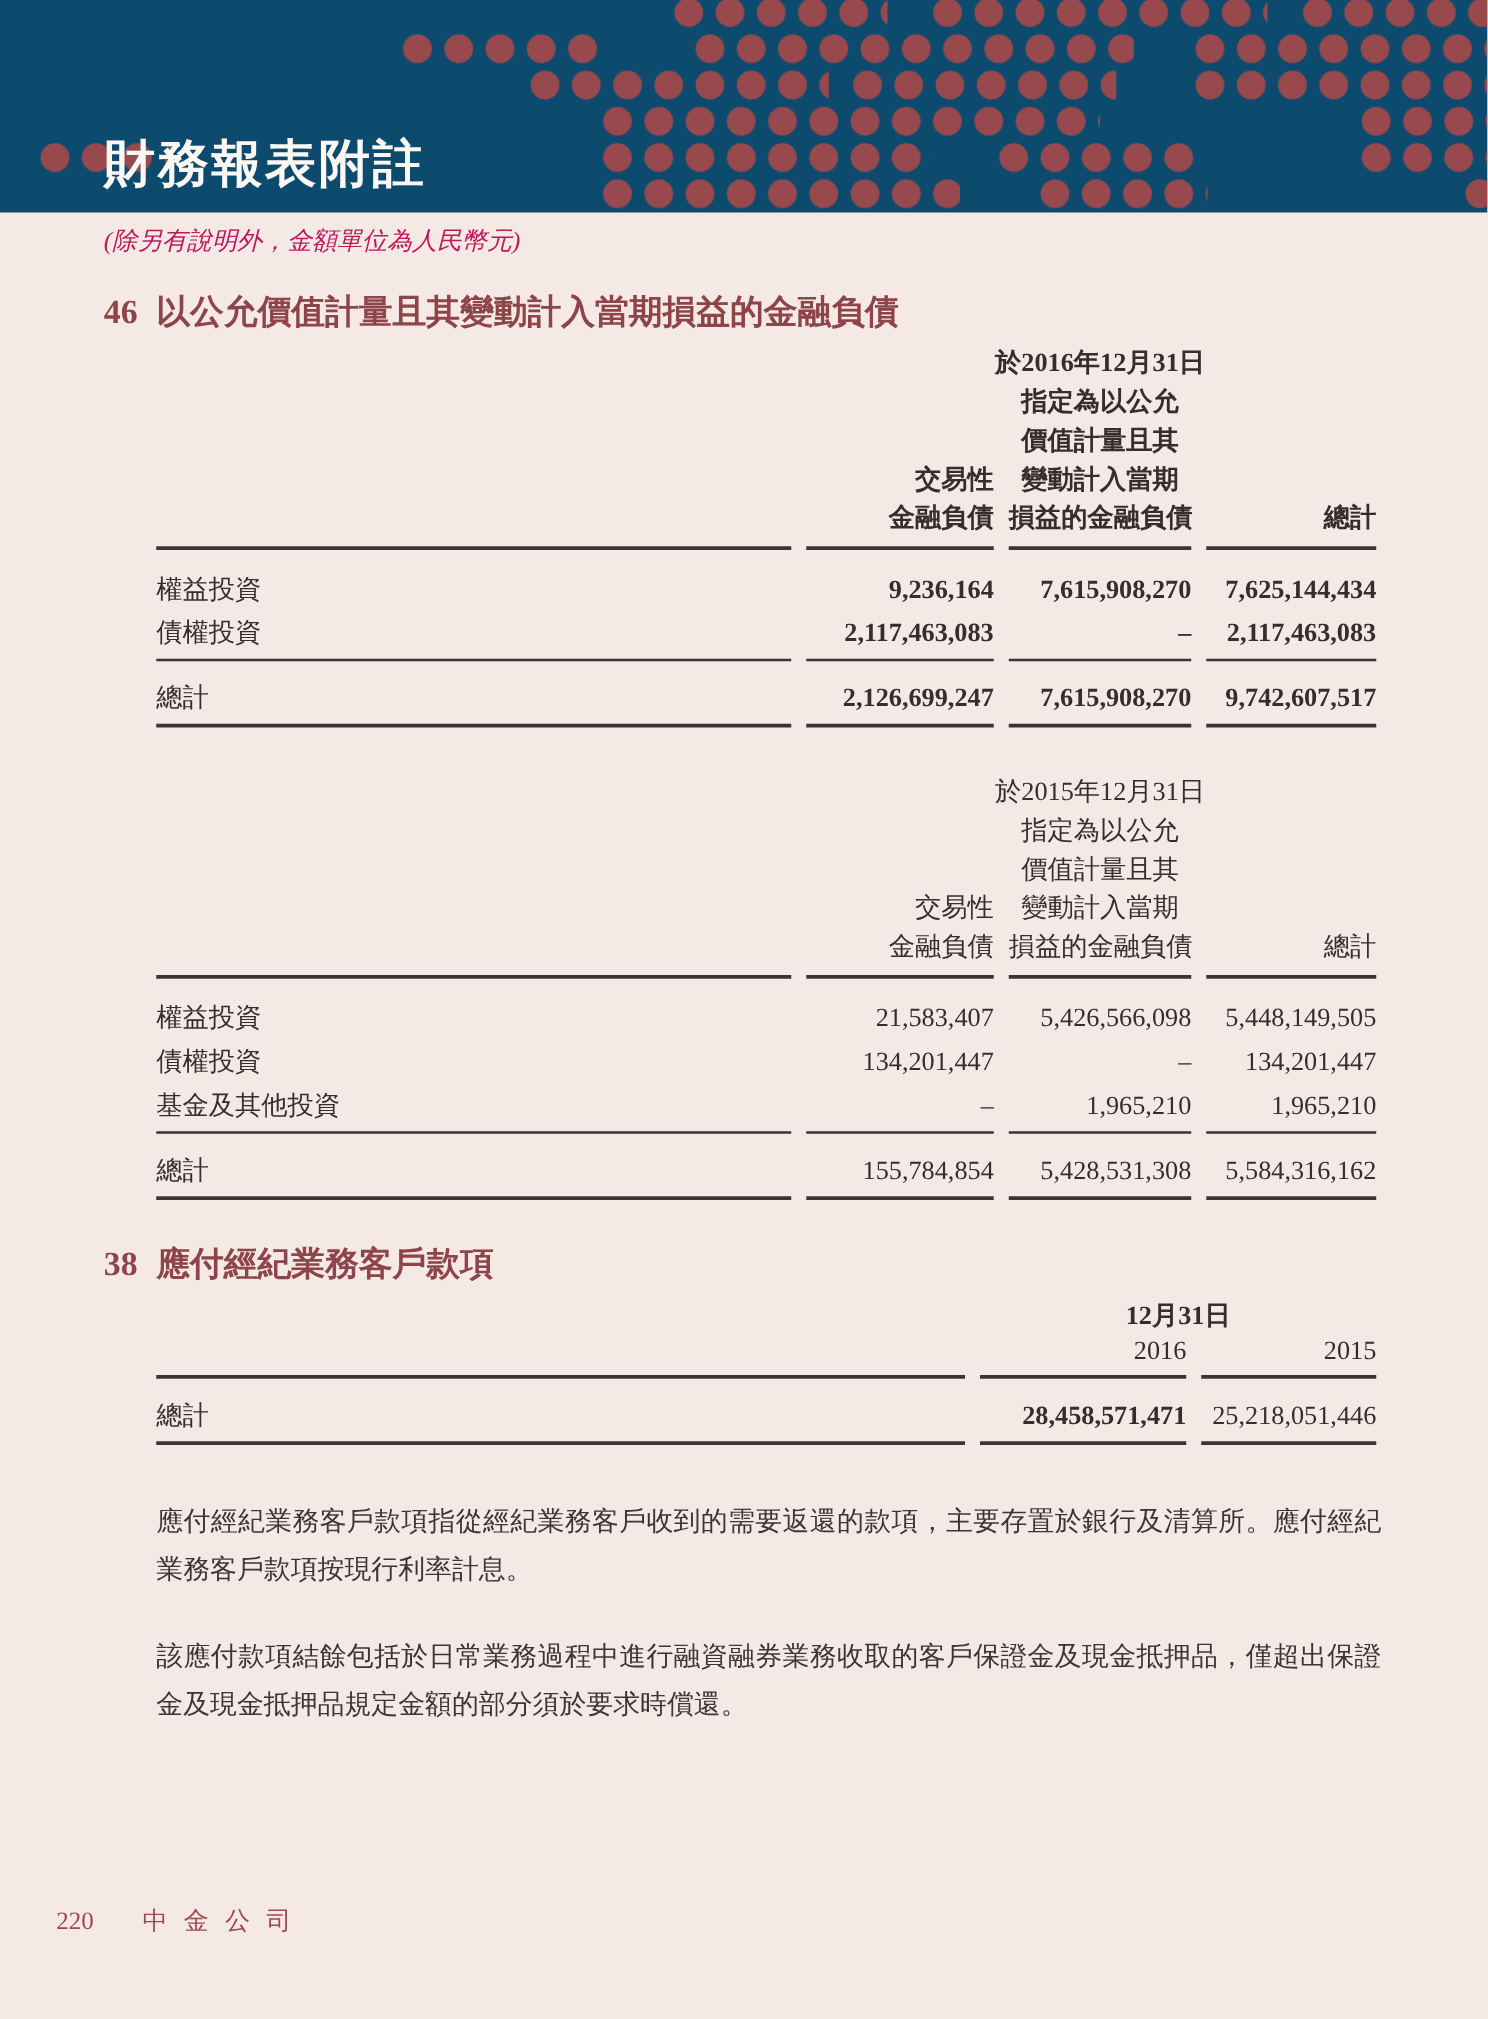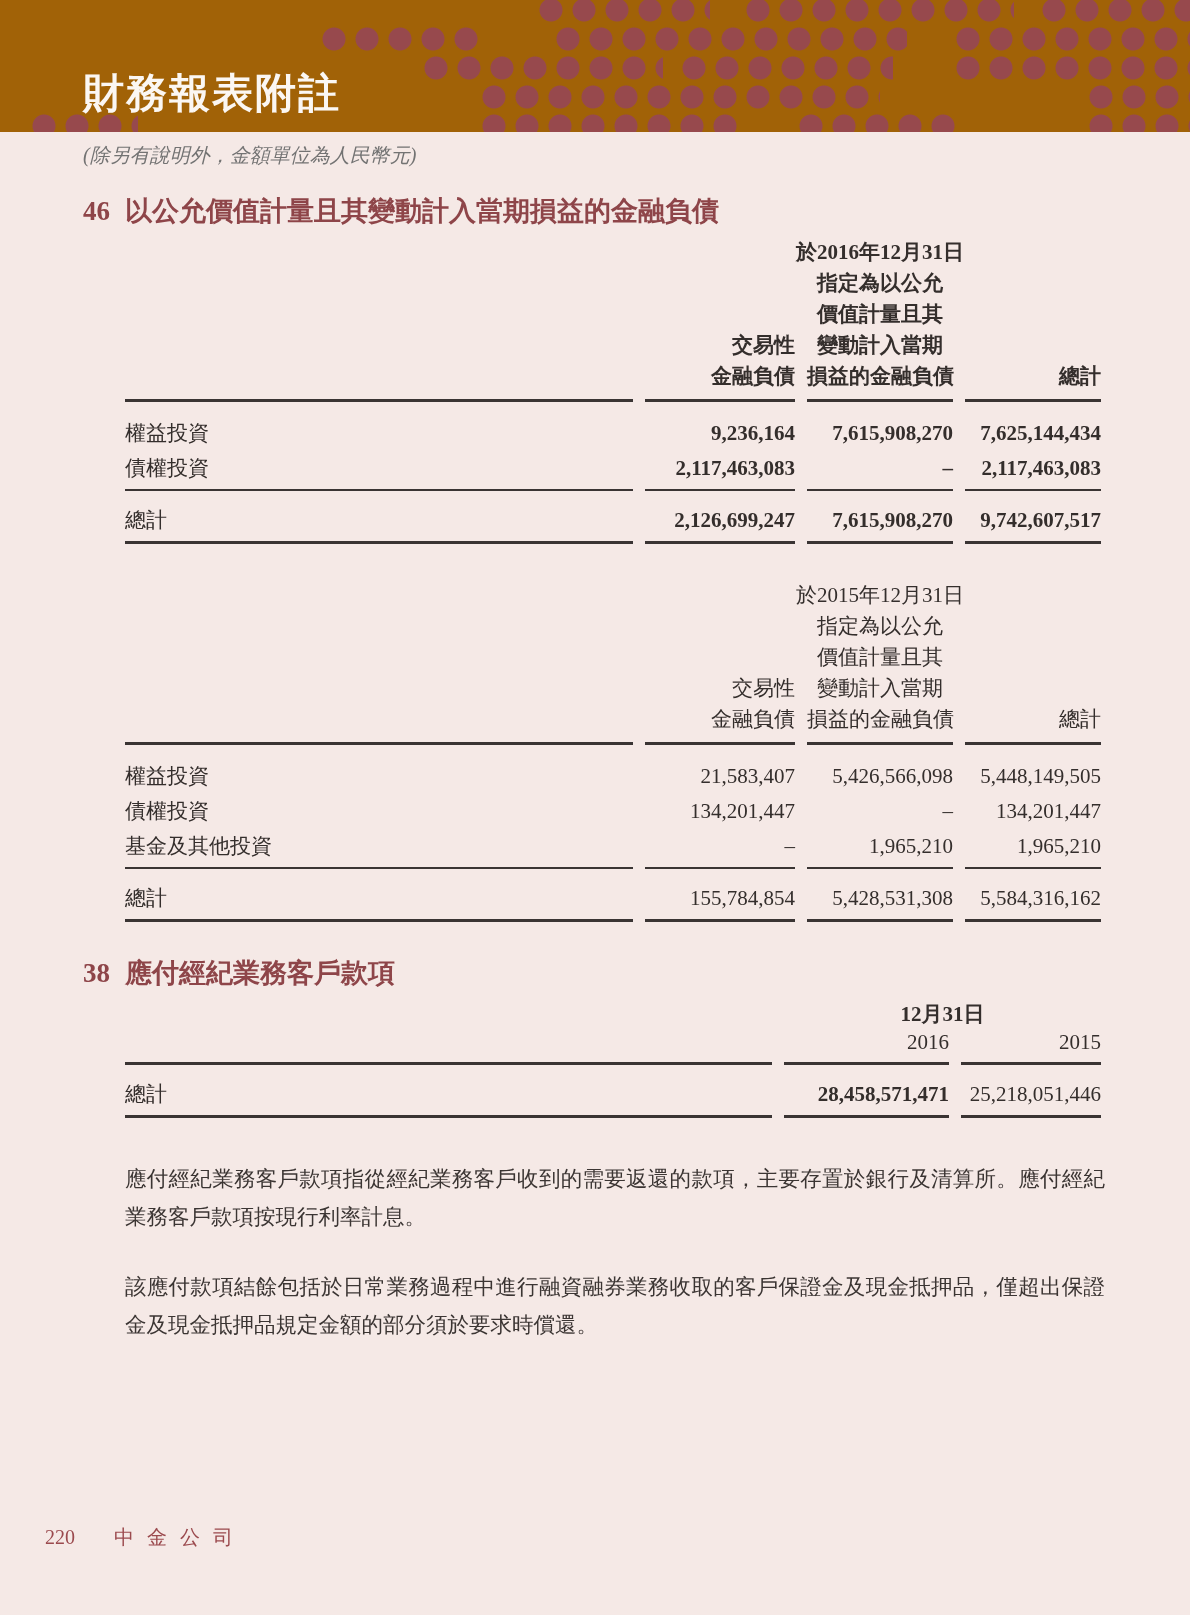--- a/index.html
+++ b/index.html
@@ -6,35 +6,35 @@
   body{
     width:1190px;height:1615px;
     background:#F5E9E6;
     font-family:"Liberation Serif","DejaVu Serif",serif;
     color:#342E2C;
     position:relative;
     overflow:hidden;
   }
   
   .banner{
-    position:relative;height:132px;background:#a16207;overflow:hidden;
+    position:relative;height:170px;background:#0c4a6e;overflow:hidden;
   }
   .dots{
     position:absolute;height:29px;
     background-image:radial-gradient(circle at 16px 14px,#97494D 11px,rgba(0,0,0,0) 12px);
     background-size:33px 29px;
   }
   .banner-title{
     position:absolute;left:83px;bottom:18px;margin:0;
     color:#FBF7F3;font-size:41px;font-weight:bold;letter-spacing:2px;line-height:1;
   }
   
   .subtitle{
     margin:10px 0 0 83px;
-    font-style:italic;font-size:20px;color:#737373;line-height:1.3;
+    font-style:italic;font-size:20px;color:#be185d;line-height:1.3;
   }
   
   .section-heading{
     display:flex;align-items:baseline;
     margin:26px 85px 0 83px;
     color:#8E4549;font-size:27px;font-weight:bold;line-height:1.3;
   }
   .sec-num{width:42px;flex:0 0 42px;}
   
   table.fin{

